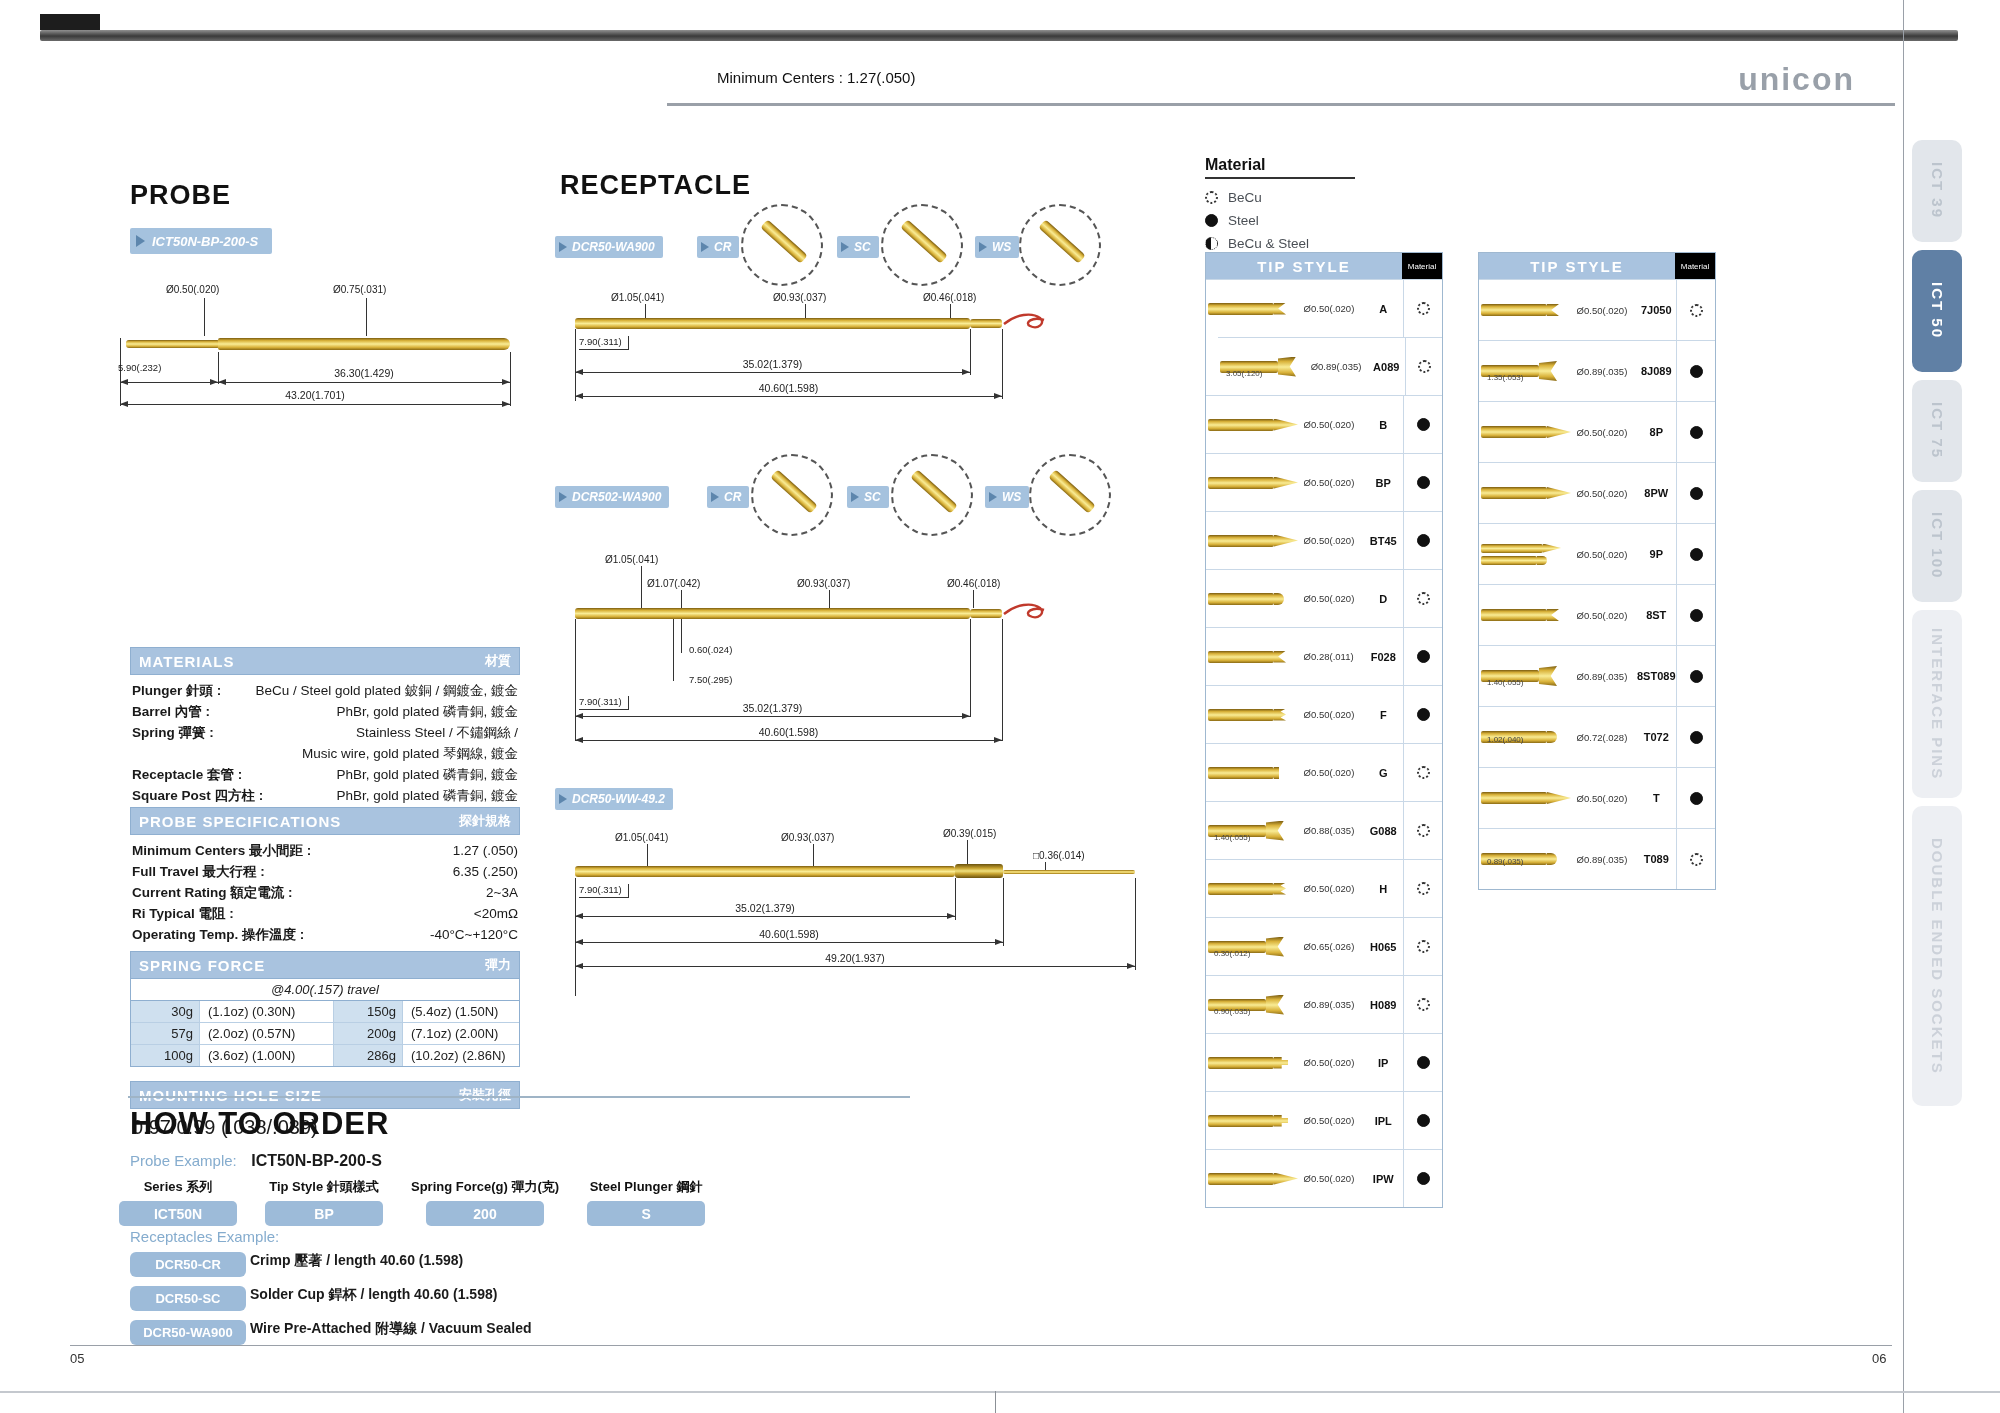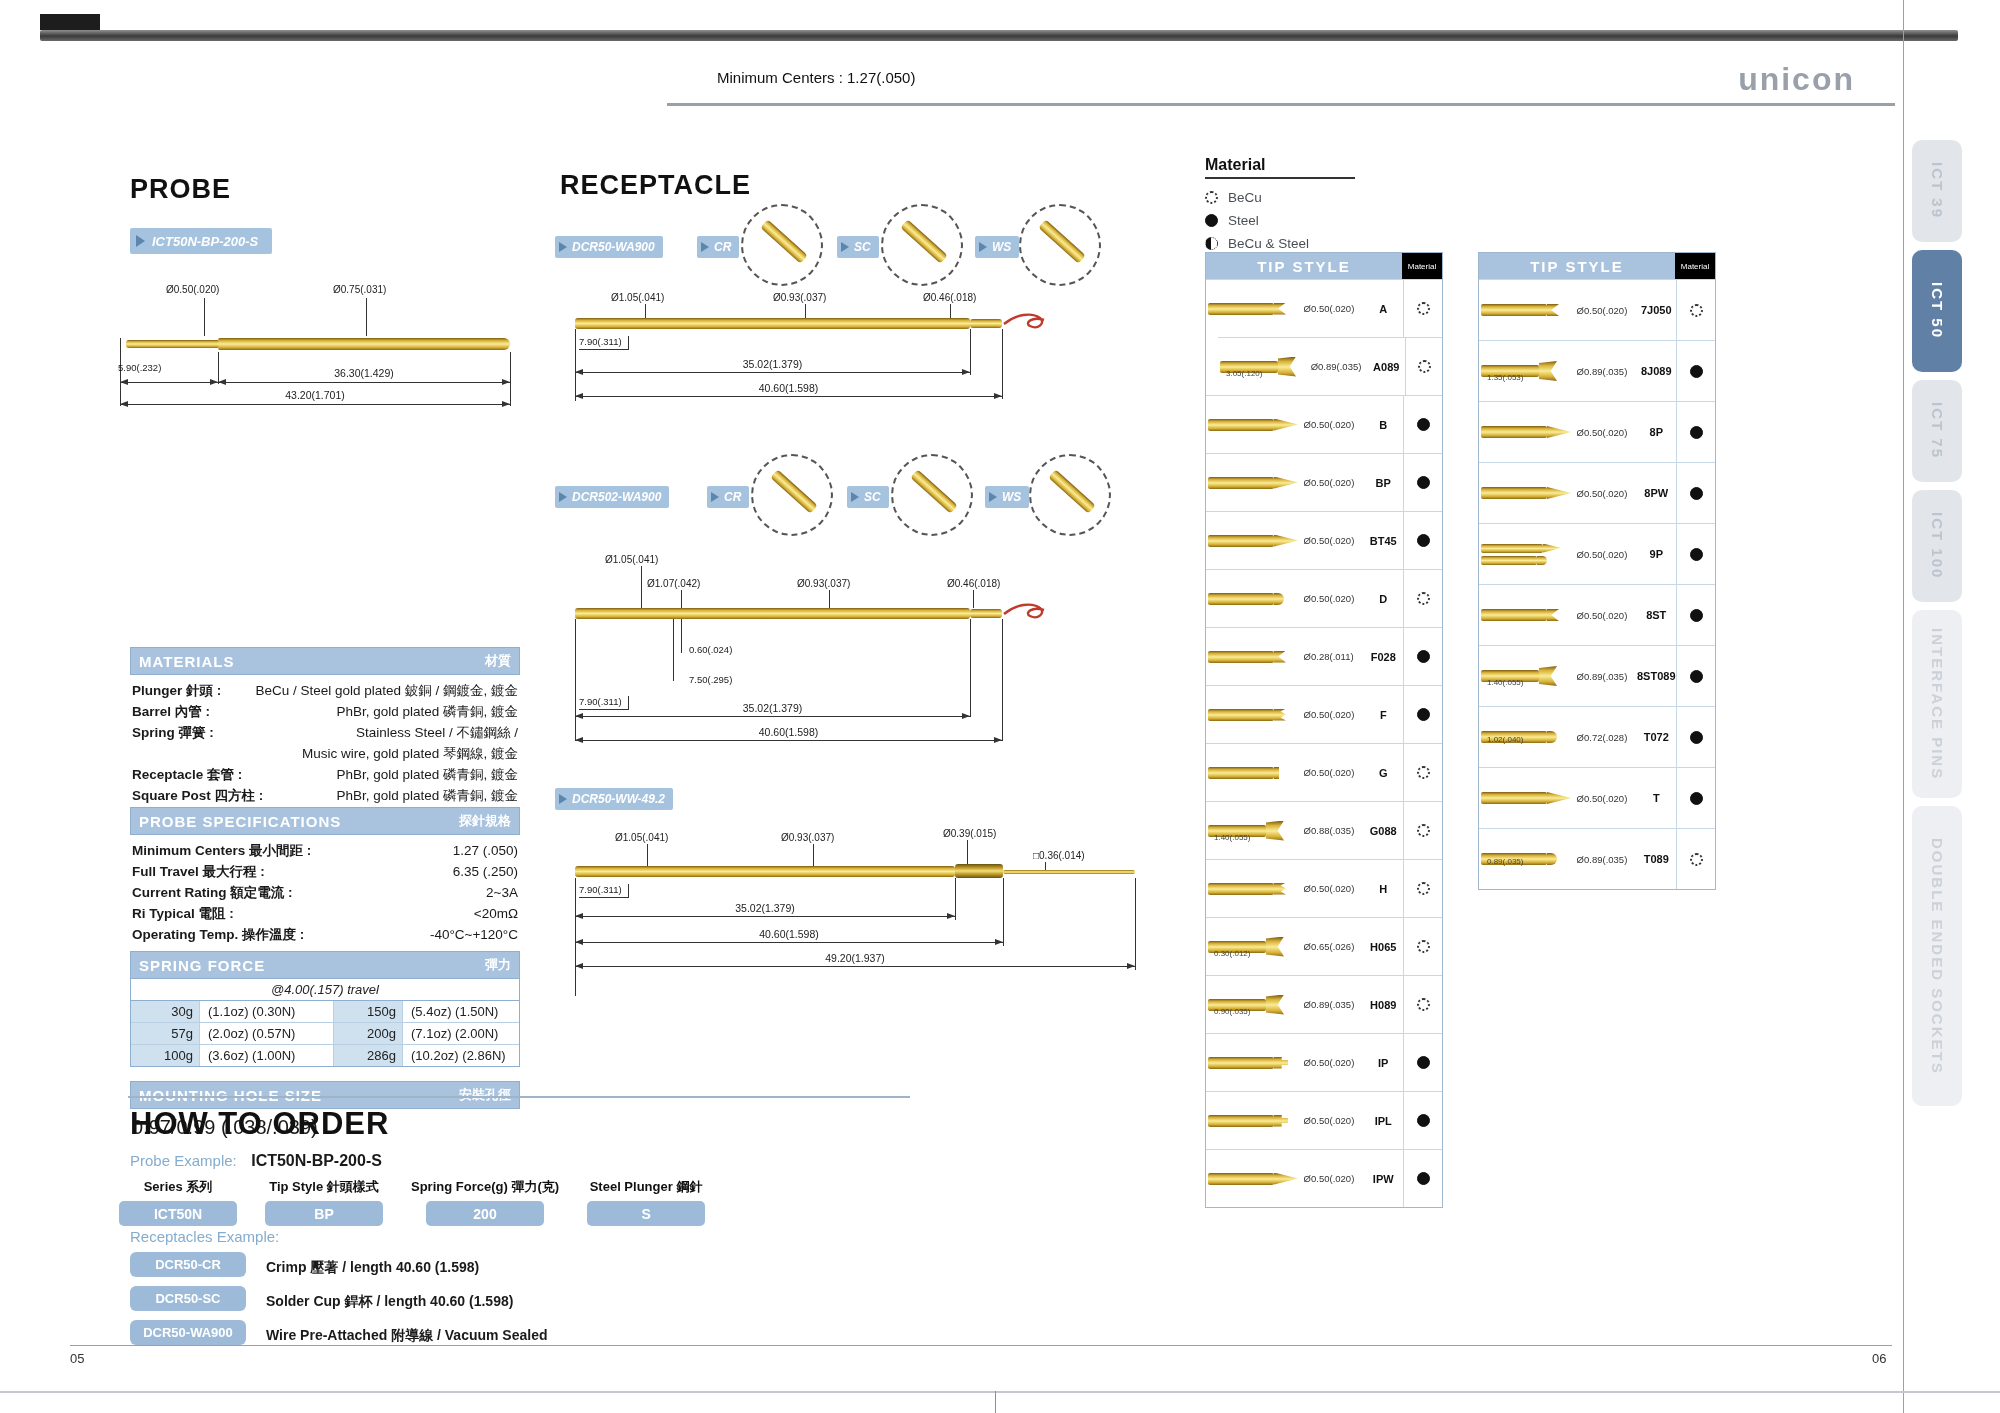--- a/index.html
+++ b/index.html
@@ -61,21 +61,21 @@
   .hto-rule{position:absolute;left:128px;top:1096px;width:782px;height:2px;background:#9fb4c6;}
   .hto-title{position:absolute;left:130px;top:1106px;font-size:31px;font-weight:bold;color:#111;letter-spacing:1px;}
   .ex-label{color:#85acce;font-size:15px;}
   .ex-value{color:#1a1a1a;font-size:16px;font-weight:bold;margin-left:10px;}
   .order-fields{position:absolute;left:119px;top:1178px;display:flex;gap:28px;}
   .ofield{display:flex;flex-direction:column;align-items:center;gap:5px;}
   .ofield .flabel{font-size:13px;font-weight:bold;color:#111;white-space:nowrap;}
   .ofield .fchip{min-width:118px;height:25px;background:#9dbbd9;border-radius:5px;color:#fff;
                  font-weight:bold;font-size:14px;display:flex;align-items:center;justify-content:center;}
   .rec-examples{position:absolute;left:130px;top:1252px;display:flex;flex-direction:column;gap:9px;}
-  .rec-row{display:flex;align-items:flex-end;gap:20px;}
+  .rec-row{display:flex;align-items:flex-start;gap:4px;}
   .rec-chip{min-width:96px;height:25px;background:#9dbbd9;border-radius:6px;color:#fff;font-weight:bold;
             font-size:13px;display:flex;align-items:center;justify-content:center;padding:0 10px;}
   .rec-desc{font-size:14px;font-weight:bold;color:#1a1a1a;}
 
   
   .foot-line{position:absolute;left:70px;top:1345px;width:1822px;height:1px;background:#9aa0a8;}
   .bottom-line{position:absolute;left:0;top:1391px;width:2000px;height:2px;background:#c4c8ce;}
   .pageno{position:absolute;top:1351px;font-size:13px;color:#333;}
   .tickmark{position:absolute;left:995px;top:1391px;width:1px;height:22px;background:#8b9096;}
 
@@ -154,21 +154,21 @@
   <div class="topbar-notch"></div>
   <div class="right-vline"></div>
 
   <div class="ribbon">
     <div class="ribbon-right">
       <span class="min-centers">Minimum Centers : 1.27(.050)</span>
       <span class="brand">unicon</span>
     </div>
   </div>
 
-  <div class="h-big" style="left:130px;top:174px;">PROBE</div>
+  <div class="h-big" style="left:130px;top:180px;">PROBE</div>
   <div class="h-big" style="left:560px;top:170px;">RECEPTACLE</div>
 
   <div style="position:absolute;left:130px;top:228px;">
     <span class="chip">
         <span class="tri"></span>
       <span>ICT50N-BP-200-S</span>
       </span>
   </div>
 
   <div class="draw" style="left:118px;top:278px;width:410px;height:135px;">

